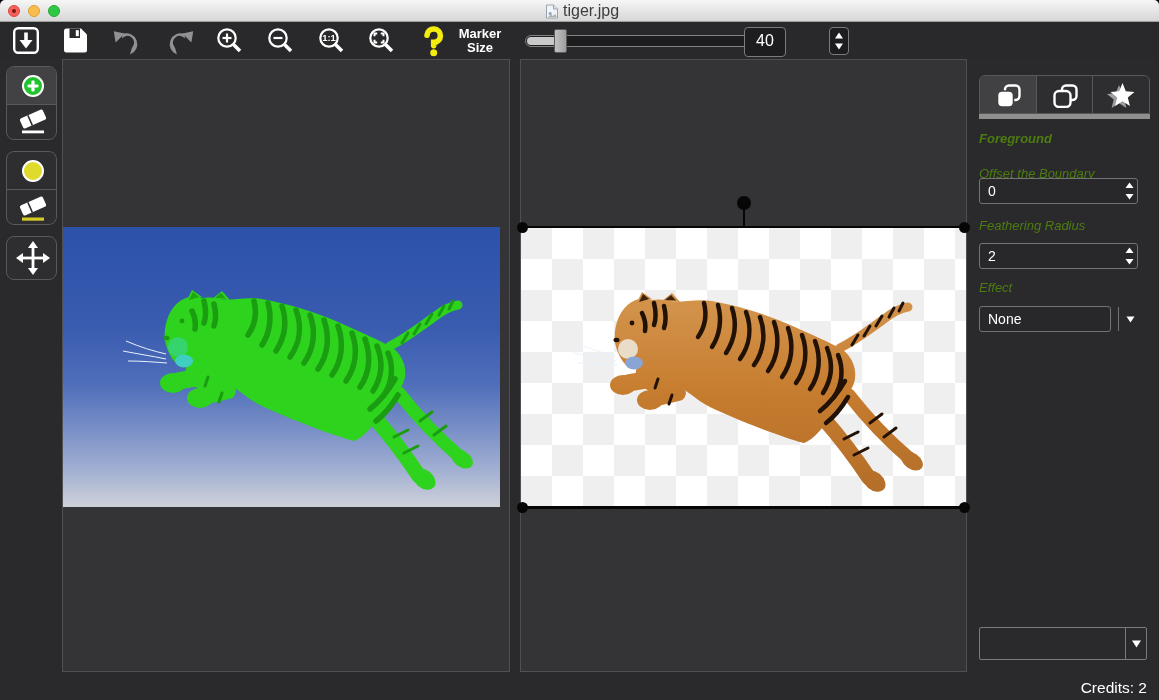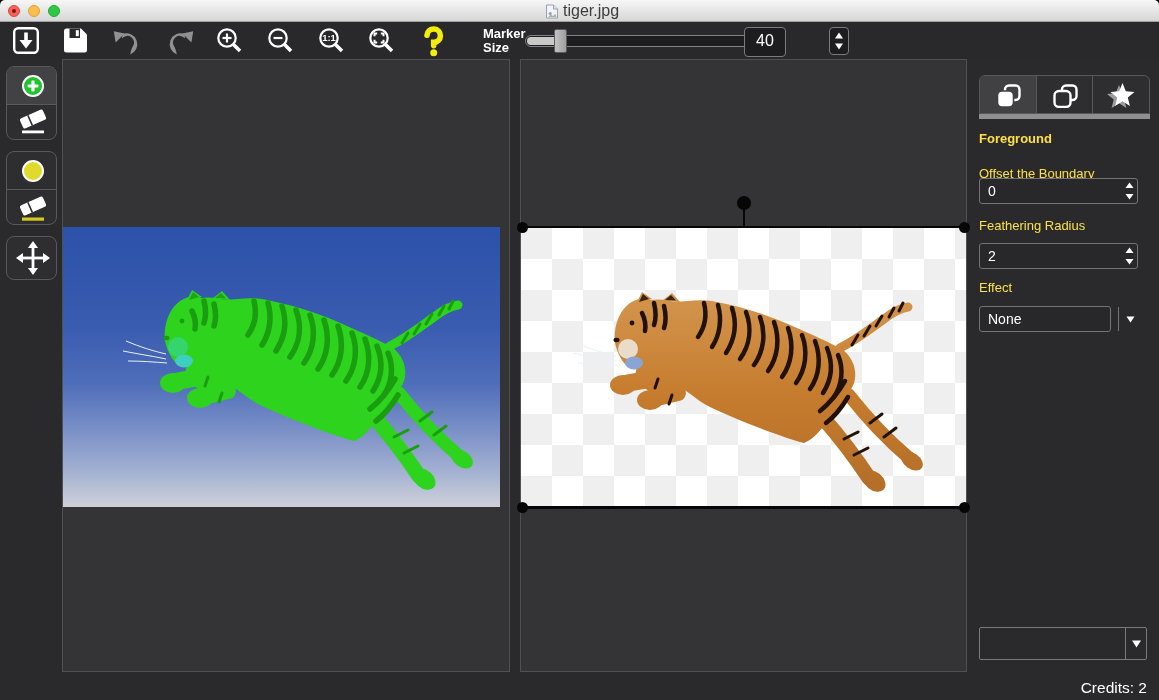--- a/index.html
+++ b/index.html
@@ -13,21 +13,21 @@
 .tl { top:5px; width:12px; height:12px; border-radius:50%; }
 #tl-r { left:8px;  background:#f7615b; border:1px solid #e0473c; }
 #tl-r::after { content:""; position:absolute; left:3px; top:3px; width:4px; height:4px; border-radius:50%; background:#751b11; }
 #tl-y { left:28px; background:#f9bd4e; border:1px solid #dfa032; }
 #tl-g { left:48px; background:#2ec944; border:1px solid #24a930; }
 #titletext { left:563px; top:0; height:21px; line-height:21px; font-size:16px; color:#3d3d3d; }
 
 #toolbar { left:0; top:22px; width:1159px; height:37px; background:#29292b; }
 #mainbg { left:0; top:59px; width:1159px; height:641px; background:#2a2a2c; }
 .ticon { top:22px; height:37px; }
-#markersize { left:483px; top:27px; width:56px; color:#fff; font-weight:bold; font-size:13px; line-height:14px; }
+#markersize { left:452px; top:27px; width:56px; color:#fff; font-weight:bold; font-size:13px; line-height:14px; text-align:center; }
 #slidertrack { left:525px; top:35px; width:246px; height:12px; border:1px solid #838385; border-radius:6px; background:#1d1d1f; }
 #sliderfill { left:527px; top:37px; width:33px; height:8px; background:#c9c9c9; border-radius:4px 0 0 4px; }
 #sliderhandle { left:554px; top:29px; width:13px; height:24px; background:linear-gradient(90deg,#c2c2c2,#9e9e9e); border:1px solid #5c5c5c; border-radius:2px; }
 #numbox { left:744px; top:27px; width:42px; height:30px; background:#1d1d1f; border:1.5px solid #7b7b7d; border-radius:4px; color:#fff; font-size:16px; text-align:center; line-height:25px; }
 #stepper { left:829px; top:27px; width:20px; height:28px; background:#1d1d1f; border:1.5px solid #7b7b7d; border-radius:4px; }
 
 .panel { top:59px; height:613px; width:448px; background:#343436; border:1px solid #505052; }
 #lpanel { left:62px; }
 #rpanel { left:520px; width:447px; }
 #limg { left:63px; top:227px; width:437px; height:280px;
@@ -42,21 +42,21 @@
 #tg1 { top:66px; height:74px; } #tg2 { top:151px; height:74px; } #tg3 { top:236px; height:44px; }
 .tbtn { position:relative; width:100%; height:37px; }
 .tbtn.sel { background:#424244; }
 .tbtn + .tbtn { border-top:1px solid #59595b; }
 
 #tabbar { left:979px; top:75px; width:171px; height:39px; display:flex; border:1px solid #58585a; border-radius:6px 6px 0 0; background:#2e2e30; overflow:hidden; }
 .tab { flex:1; position:relative; }
 .tab + .tab { border-left:1px solid #58585a; }
 .tab.sel { background:#414143; }
 #tabline { left:979px; top:114px; width:171px; height:5px; background:#8f8f8f; }
-.rlabel { left:979px; color:#fde047; font-size:13px; }
+.rlabel { left:979px; color:#4d7c0f; font-size:13px;font-style:italic; }
 .rfield { left:979px; width:159px; height:26px; border:1px solid #737375; border-radius:3px; background:#28282a; color:#fff; font-size:14px; line-height:24px; padding-left:8px; }
 #resetbtn { left:979px; top:627px; width:168px; height:33px; border:1px solid #7a7a7c; border-radius:2px; color:#fff; }
 #credits { right:12px; top:679px; color:#fff; font-size:15.5px;text-align:right; }
 svg { position:absolute; display:block; }
 .tiger .tb { fill:var(--body); }
 .tiger .limb { stroke:var(--body); fill:none; stroke-linecap:round; }
 .tiger .ts { stroke:var(--stripe); fill:none; stroke-linecap:round; }
 .tiger g.ts[stroke-width="4.5"] { stroke-width:var(--sw); }
 </style>
 </head>

